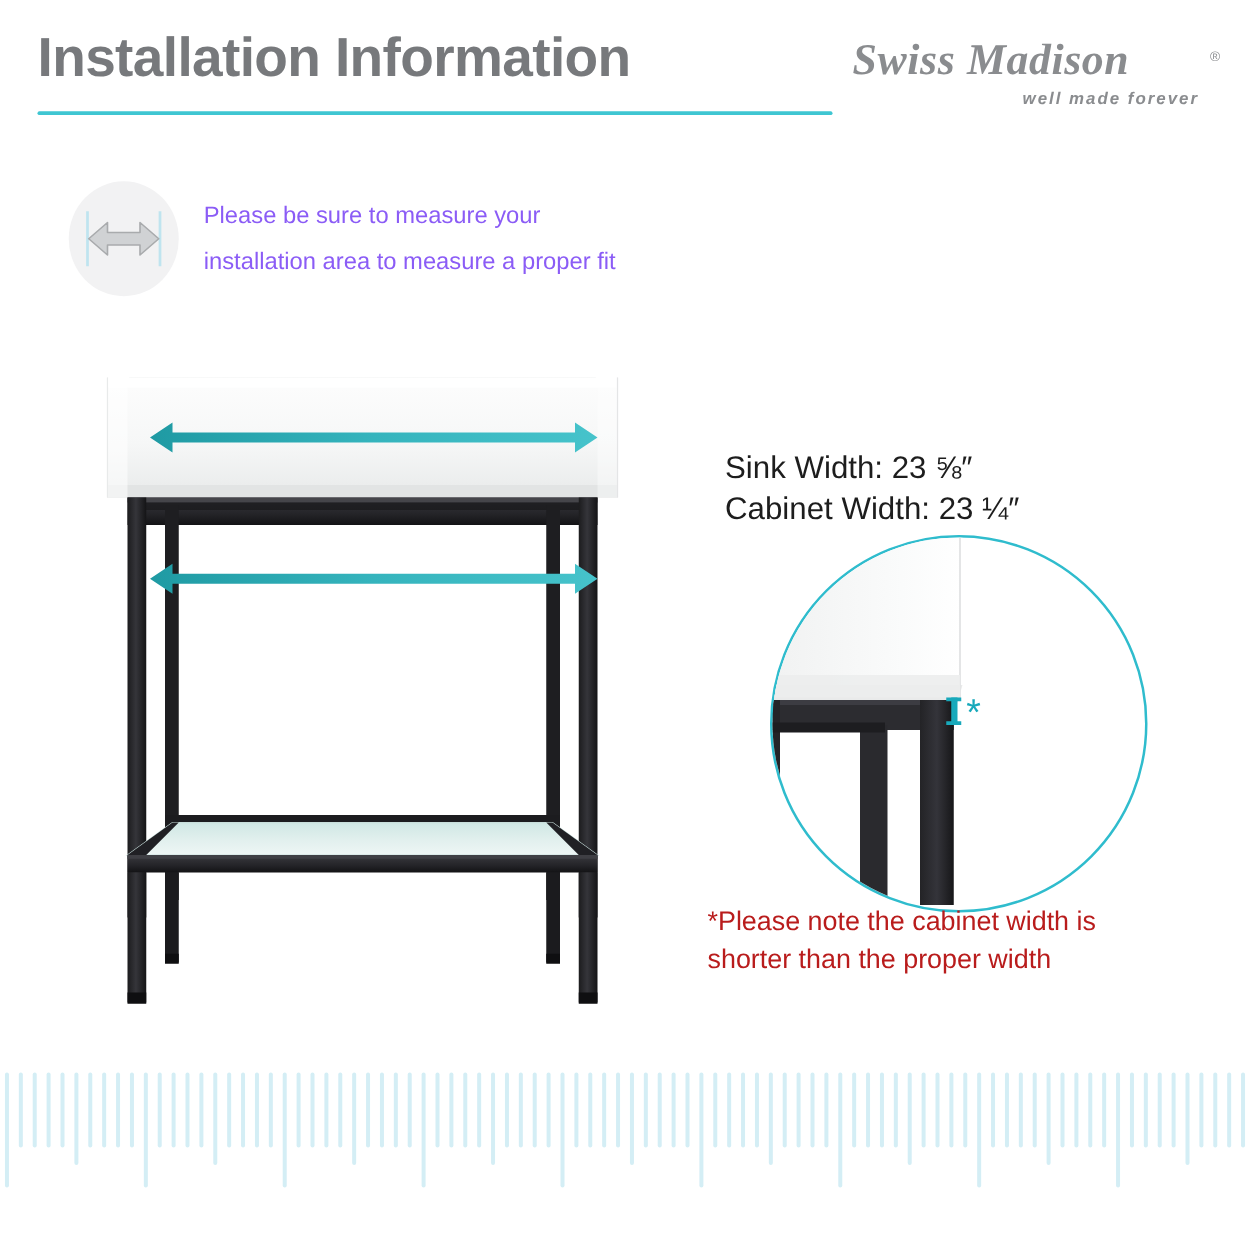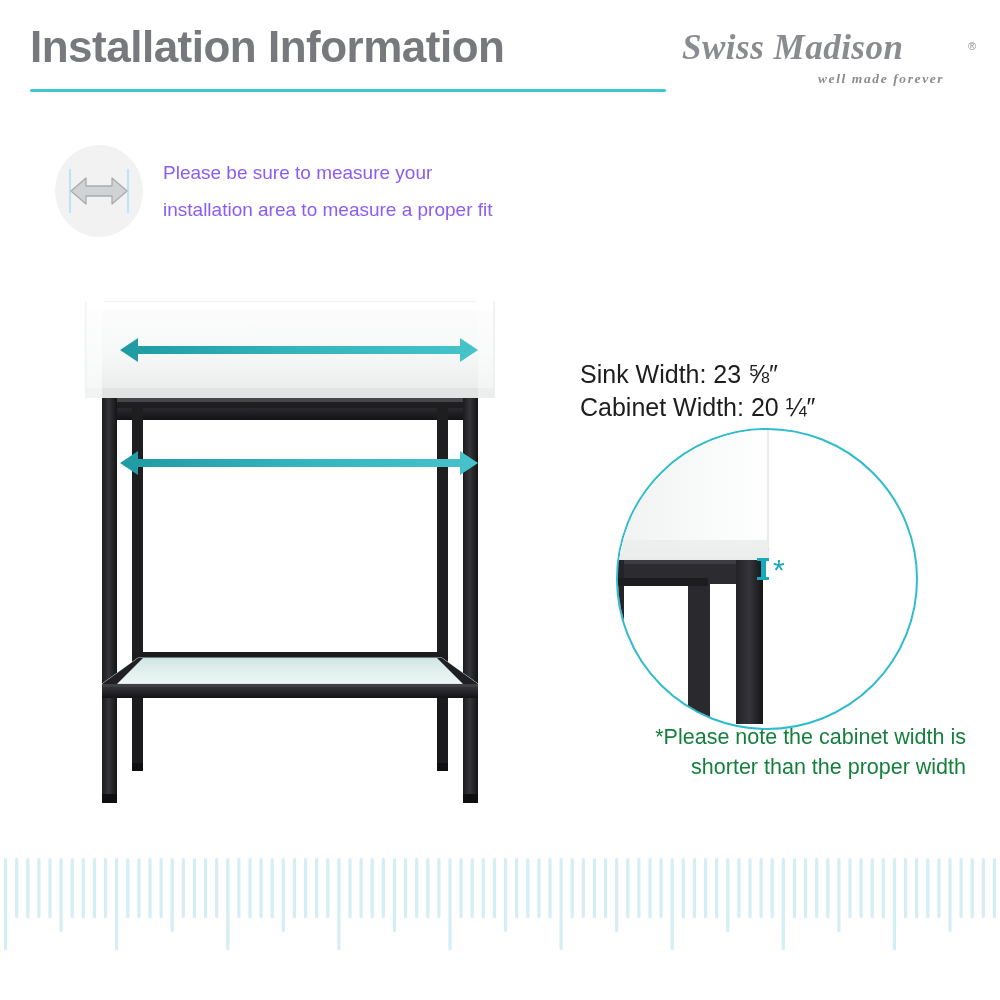--- a/index.html
+++ b/index.html
@@ -68,21 +68,21 @@
     position: absolute;
     left: 286px;
     top: 12px;
     font-size: 11px;
     color: #8a8c8f;
   }
   .logo-tag {
     position: absolute;
     left: 136px;
     top: 43px;
-    font-family: Liberation Serif, serif;
+    font-family: Liberation Sans, sans-serif;
     font-style: italic;
     font-weight: bold;
     font-size: 13.5px;
     letter-spacing: 1.6px;
     white-space: nowrap;
     color: #8a8c8f;
   }
 
   
   .measure-icon {
@@ -141,24 +141,24 @@
     overflow: hidden;
     background: #ffffff;
   }
 
   
   .footnote {
     position: absolute;
     left: 566px;
     top: 722px;
     width: 400px;
-    text-align: right;
+    text-align: left;
     font-size: 21.5px;
     line-height: 30px;
-    color: #15803d;
+    color: #b91c1c;
   }
 
   
   .ruler {
     position: absolute;
     left: 0;
     top: 852px;
     width: 1000px;
     height: 110px;
   }
@@ -289,21 +289,21 @@
       </g>
 
       <g>
         <polygon points="60,183 78,171 78,179 400,179 400,171 418,183 400,195 400,187 78,187 78,195" fill="url(#arrowGrad)"></polygon>
       </g>
     </svg>
   </div>
 
   <div class="dims">
     <div>Sink Width: 23 ⅝″</div>
-    <div>Cabinet Width: 20 ¼″</div>
+    <div>Cabinet Width: 23 ¼″</div>
   </div>
 
   <div class="detail-circle">
     <svg width="294" height="294" viewBox="0 0 294 294" aria-hidden="true">
       <defs>
         <linearGradient id="dSinkFront" x1="0" y1="0" x2="1" y2="0">
           <stop offset="0%" stop-color="#f0f1f1"></stop>
           <stop offset="70%" stop-color="#fafbfb"></stop>
           <stop offset="100%" stop-color="#ffffff"></stop>
         </linearGradient>

